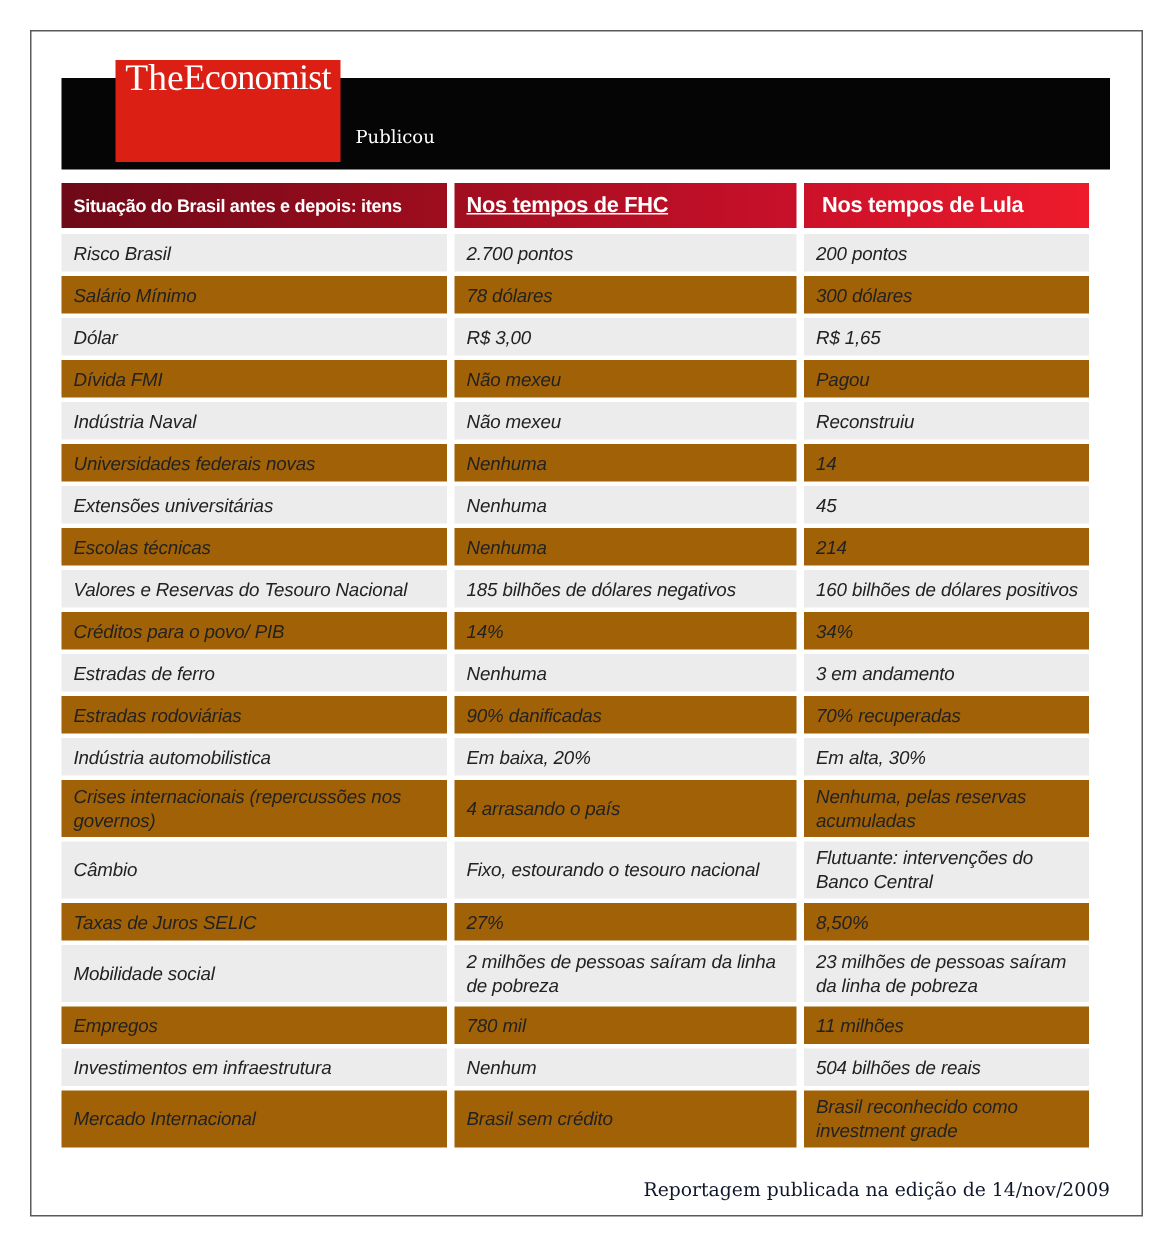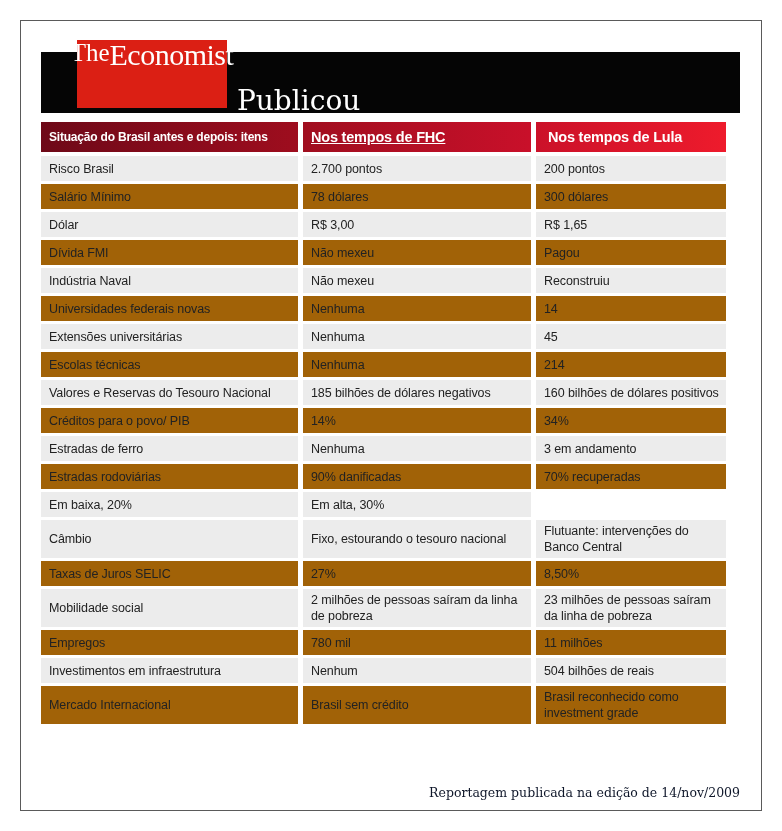--- a/index.html
+++ b/index.html
@@ -18,41 +18,41 @@
     background:#050505;
   }
   .logo-box{
     position:absolute;left:77px;top:40px;width:150px;height:68px;
     background:#DB1F14;color:#ffffff;
     font-family:"Liberation Serif",serif;
     text-align:center;line-height:1.02;
     display:flex;flex-direction:row;justify-content:center;
   }
   .logo-line1{font-size:25px;}
-  .logo-line2{font-size:30px;letter-spacing:-0.5px;}
+  .logo-line2{font-size:24px;letter-spacing:-0.5px;}
   .publicou{
     position:absolute;left:237px;top:84px;
-    color:#ffffff;font-family:"DejaVu Serif",serif;font-size:28px;
+    color:#ffffff;font-family:"DejaVu Serif",serif;font-size:12px;
   }
   .table-wrap{
     position:absolute;left:41px;top:122px;width:685px;
   }
   .thead{
     display:grid;grid-template-columns:257px 228px 1fr;column-gap:5px;
     height:30px;margin-bottom:4px;
   }
   .th{
     color:#ffffff;font-weight:bold;display:flex;align-items:center;
     padding-left:8px;letter-spacing:-0.2px;box-sizing:border-box;
   }
   .th.c0{font-size:12px;background:linear-gradient(to right,#6E0918,#9E0D1E);}
   .th.c1{font-size:14.5px;background:linear-gradient(to right,#A00E1F,#C9102A);text-decoration:underline;}
   .th.c2{font-size:14.5px;background:linear-gradient(to right,#CB1129,#EE1B2C);padding-left:12px;}
   .tbody{display:flex;flex-direction:column;gap:3px;}
-  .row{display:grid;grid-template-columns:257px 228px 1fr;column-gap:5px;}
+  .row{display:grid;grid-template-columns:257px 228px 1fr;column-gap:5px;font-style:italic;}
   .row.light .cell{background:#ECECEC;}
   .row.dark  .cell{background:#a16207;}
   .cell{
     min-height:25px;box-sizing:border-box;
     display:flex;align-items:center;
     padding:3px 6px 3px 8px;
     color:#222222;font-size:12.5px;line-height:1.28;letter-spacing:-0.1px;
   }
   .footer-note{
     position:absolute;right:42px;top:785px;
@@ -135,22 +135,28 @@
         <div class="cell c0">Estradas de ferro</div>
         <div class="cell c1">Nenhuma</div>
         <div class="cell c2">3 em andamento</div>
       </div>
       <div class="row dark">
         <div class="cell c0">Estradas rodoviárias</div>
         <div class="cell c1">90% danificadas</div>
         <div class="cell c2">70% recuperadas</div>
       </div>
       <div class="row light">
+        <div class="cell c0">Indústria automobilistica</div>
         <div class="cell c1">Em baixa, 20%</div>
         <div class="cell c2">Em alta, 30%</div>
+      </div>
+      <div class="row dark">
+        <div class="cell c0">Crises internacionais (repercussões nos governos)</div>
+        <div class="cell c1">4 arrasando o país</div>
+        <div class="cell c2">Nenhuma, pelas reservas acumuladas</div>
       </div>
       <div class="row light">
         <div class="cell c0">Câmbio</div>
         <div class="cell c1">Fixo, estourando o tesouro nacional</div>
         <div class="cell c2">Flutuante: intervenções do Banco Central</div>
       </div>
       <div class="row dark">
         <div class="cell c0">Taxas de Juros SELIC</div>
         <div class="cell c1">27%</div>
         <div class="cell c2">8,50%</div>

